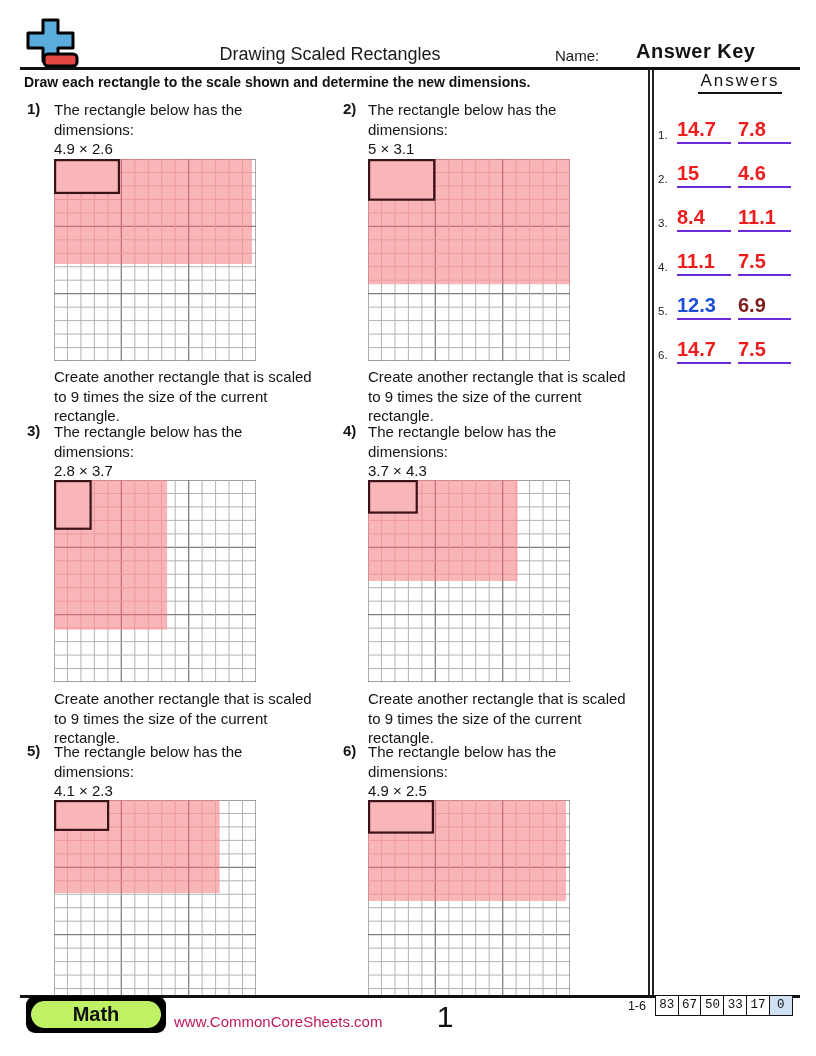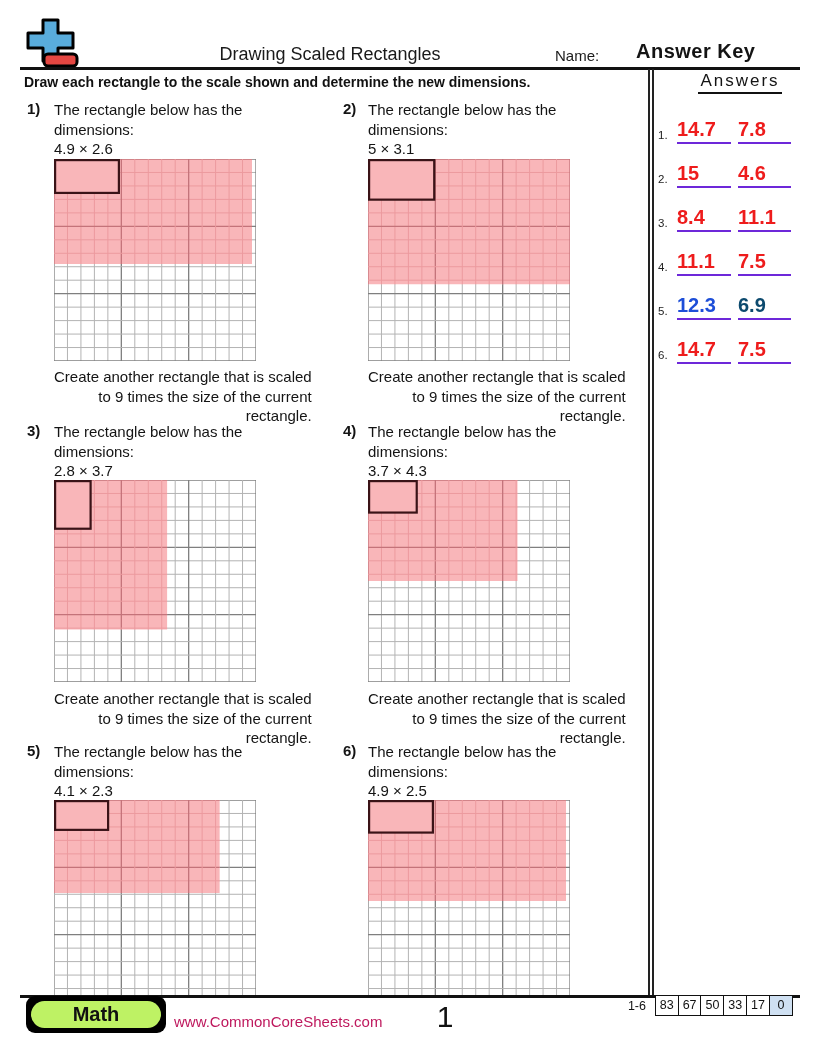--- a/index.html
+++ b/index.html
@@ -18,29 +18,29 @@
   .answers-title{width:150px;text-align:center;}
   .answers-title span{display:inline-block;font-size:17px;font-weight:normal;letter-spacing:2px;
     border-bottom:2.5px solid #111;padding:0 2px 1px 2px;}
   .ans-row{width:150px;height:27px;}
   .ans-num{position:absolute;left:4px;bottom:3px;font-size:11.5px;color:#222;}
   .blank{position:absolute;bottom:0;height:25px;line-height:25px;border-bottom:2px solid #6d28d9;
     font-size:20px;font-weight:bold;}
   .pnum{font-size:15px;font-weight:bold;}
   .ptext div{font-size:15px;line-height:19.5px;white-space:nowrap;}
   .grid-box{overflow:hidden;}
-  .followup div{font-size:15px;line-height:19.5px;white-space:nowrap;text-align:right;}
+  .followup div{font-size:15px;line-height:19.5px;white-space:nowrap;}
   
   .math-box{width:140px;height:37px;background:#000;border-radius:9px;}
   .math-pill{position:absolute;left:5px;top:5px;right:5px;bottom:5px;background:#bef264;border-radius:14px;
     text-align:center;font-size:20px;font-weight:bold;line-height:27px;color:#111;}
   .website{font-size:15px;color:#be185d;white-space:nowrap;}
   .page-num{width:90px;text-align:center;font-size:30px;color:#111;}
   .range{width:46px;text-align:right;font-size:12.5px;color:#111;}
-  .scores{display:flex;}
+  .scores{display:flex;font-family:Liberation Mono, monospace;}
   .score-box{width:22px;height:19px;border:1.2px solid #111;margin-left:-1.2px;
     text-align:center;font-size:12.5px;line-height:19px;color:#111;background:#fff;}
 </style>
 </head>
 <body>
 
 <div class="page">
 
   <svg class="abs" style="left:24px;top:18px" width="56" height="50" viewBox="0 0 56 50">
     <path id="logo-plus" d="M19 2 H34 V15 H49 V30 H34 V43 H19 V30 H4 V15 H19 Z" fill="#59acdc" stroke="#000" stroke-width="3" stroke-linejoin="round"></path>
@@ -77,21 +77,21 @@
         <span class="blank" style="left:84px;width:53px;color:#ee1c1c">11.1</span>
       </div>
       <div class="abs ans-row" style="left: 654px; top: 249px;">
         <span class="ans-num">4.</span>
         <span class="blank" style="left:23px;width:54px;color:#ee1c1c">11.1</span>
         <span class="blank" style="left:84px;width:53px;color:#ee1c1c">7.5</span>
       </div>
       <div class="abs ans-row" style="left: 654px; top: 293px;">
         <span class="ans-num">5.</span>
         <span class="blank" style="left:23px;width:54px;color:#1d4ed8">12.3</span>
-        <span class="blank" style="left:84px;width:53px;color:#0c4a6e">6.9</span>
+        <span class="blank" style="left:84px;width:53px;color:#7f1d1d">6.9</span>
       </div>
       <div class="abs ans-row" style="left: 654px; top: 337px;">
         <span class="ans-num">6.</span>
         <span class="blank" style="left:23px;width:54px;color:#ee1c1c">14.7</span>
         <span class="blank" style="left:84px;width:53px;color:#ee1c1c">7.5</span>
       </div>
     </div>
 
   <div id="problems">
       <div class="abs pnum" style="left: 27px; top: 100px;">1)</div>

